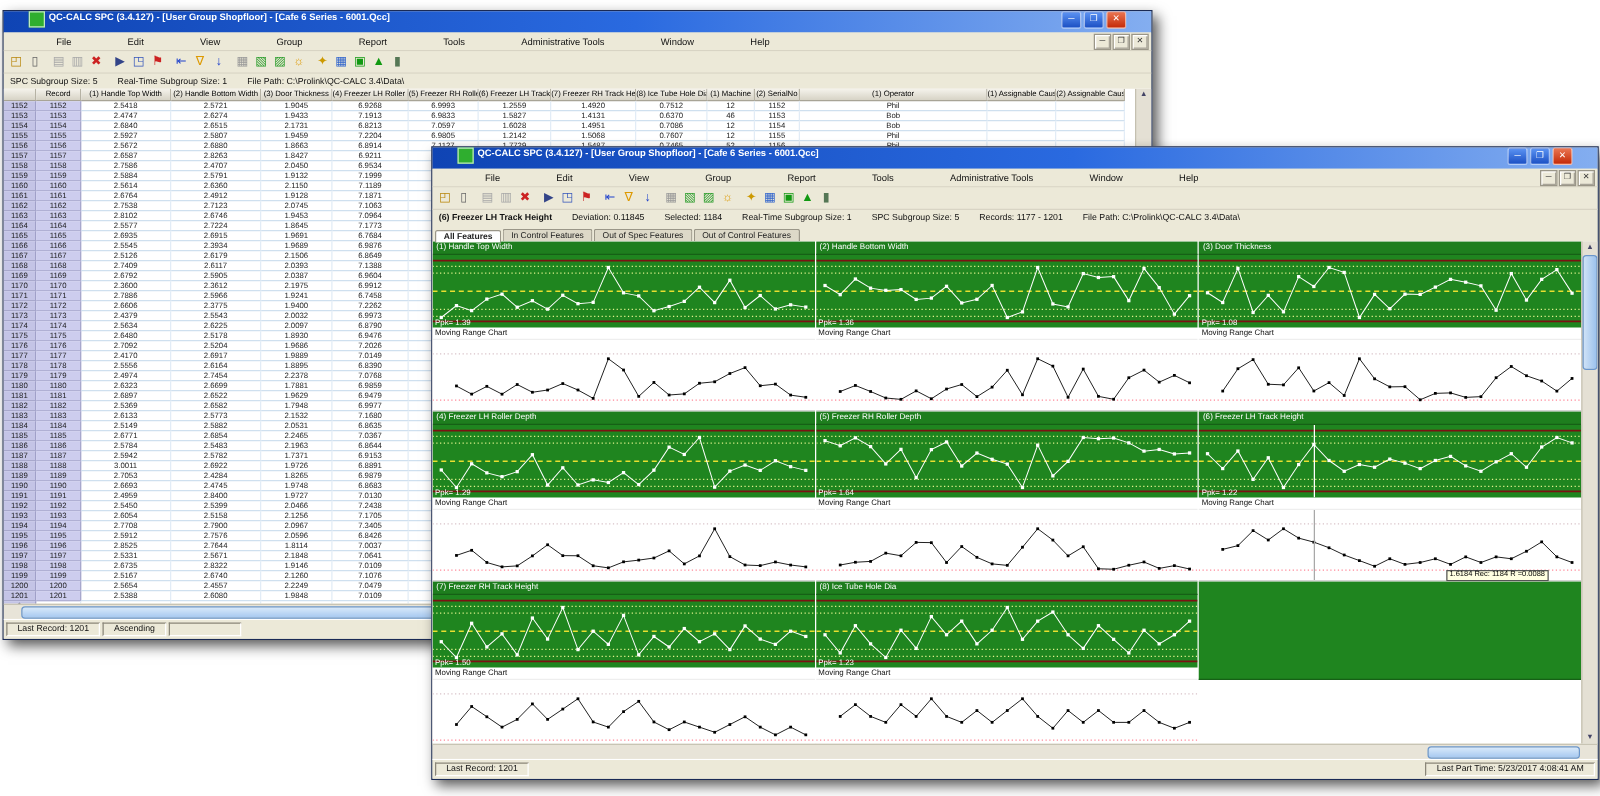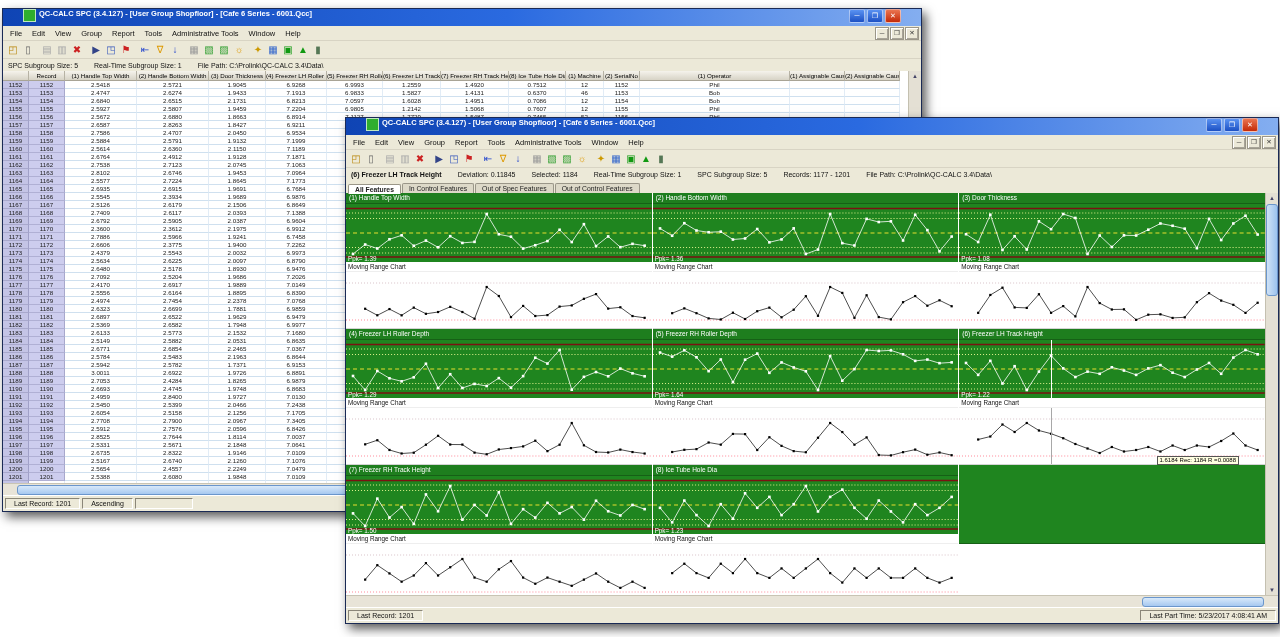--- a/index.html
+++ b/index.html
@@ -12,21 +12,21 @@
             background:linear-gradient(90deg,#0f44b4 0%,#2a6ae0 55%,#84aef0 100%);}
   .appicon{width:11px;height:11px;background:#2fae2f;border:1px solid #bfe8bf;margin-right:3px;flex:0 0 11px;}
   .titletext{color:#fff;font-size:7.5px;font-weight:bold;white-space:nowrap;overflow:hidden;flex:1;}
   .wbtn{width:14px;height:12px;margin-left:2px;border:1px solid rgba(255,255,255,.55);border-radius:2px;
         background:linear-gradient(180deg,#5a92f2,#1c50c4);color:#fff;font-size:7px;line-height:11px;
         text-align:center;flex:0 0 14px;}
   .wbtn.close{background:linear-gradient(180deg,#ea7450,#c42a08);}
   
   .menubar{height:14px;flex:0 0 14px;display:flex;align-items:center;background:#ece9d8;
            border-bottom:1px solid #d8d4c4;padding-left:2px;}
-  .menuitem{font-size:7.5px;padding:1px 5px;color:#111;white-space:nowrap;}
+  .menuitem{font-size:7.5px;padding:1px 5px;color:#111;white-space:nowrap;margin-left:35px;}
   .mdigroup{margin-left:auto;display:flex;padding-right:2px;}
   .mdibtn{width:12px;height:11px;margin-left:1px;background:#ece9d8;border:1px solid #9a9688;
           box-shadow:inset 1px 1px 0 #fff, inset -1px -1px 0 #a8a498;
           font-size:6.5px;line-height:10px;text-align:center;color:#333;}
   
   .toolbar{height:17px;flex:0 0 17px;display:flex;align-items:center;gap:1px;padding:0 3px;
            background:#ece9d8;border-bottom:1px solid #d8d4c4;}
   .ticon{width:14px;height:14px;font-size:10px;line-height:14px;text-align:center;flex:0 0 14px;}
   .tsep{width:3px;flex:0 0 3px;}
   

